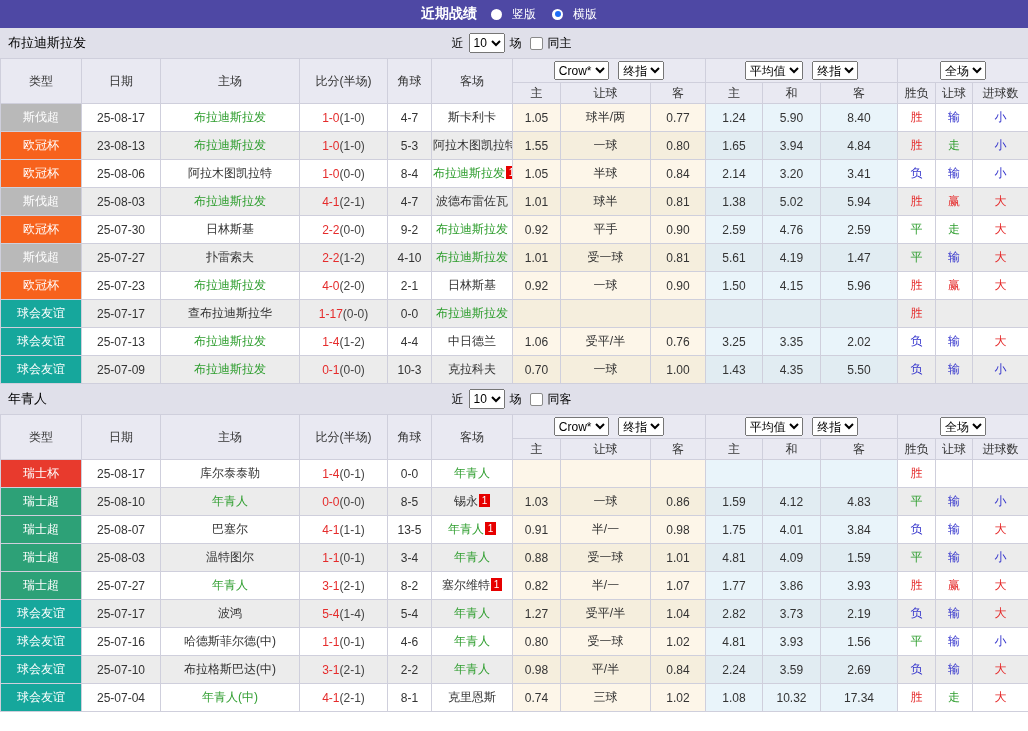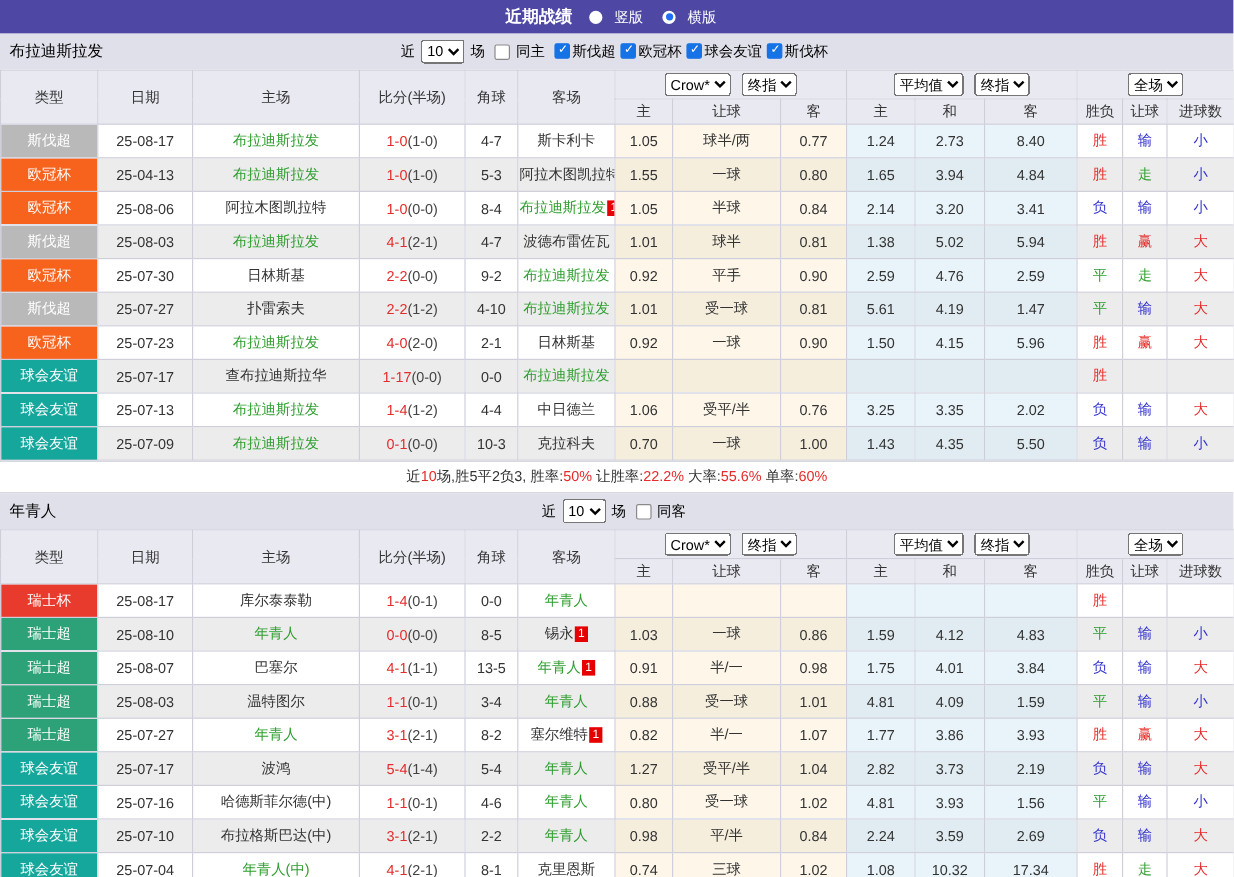--- a/index.html
+++ b/index.html
@@ -55,21 +55,20 @@
 
 <div>
   <div class="secbar">
     <span class="team">布拉迪斯拉发</span>
     <span class="filters">
       <span>近</span>
       <select><option>10</option></select>
       <span class="flabel">场</span>
       <span class="cb"></span>
       <span class="flabel">同主</span>
-      <span><span class="cb checked"></span><span style="margin-right: 4px;">斯伐超</span><span class="cb checked"></span><span style="margin-right: 4px;">欧冠杯</span><span class="cb checked"></span><span style="margin-right: 4px;">球会友谊</span><span class="cb checked"></span><span style="margin-right: 4px;">斯伐杯</span></span>
     </span>
   </div>
   <table>
     <colgroup>
       <col style="width:81px">
         <col style="width:79px">
         <col style="width:139px">
         <col style="width:88px">
         <col style="width:44px">
         <col style="width:81px">
@@ -120,29 +119,29 @@
           <td class="type" style="background: rgb(185, 185, 185);">斯伐超</td>
           <td class="date">25-08-17</td>
           <td class="team"><span class="focus">布拉迪斯拉发</span></td>
           <td class="score"><span class="ft">1-0</span><span class="ht">(1-0)</span></td>
           <td class="corner">4-7</td>
           <td class="team"><span>斯卡利卡</span></td>
           <td class="crow">1.05</td>
           <td class="crow">球半/两</td>
           <td class="crow">0.77</td>
           <td class="avg">1.24</td>
-          <td class="avg">2.73</td>
+          <td class="avg">5.90</td>
           <td class="avg">8.40</td>
           <td class="res" style="color: rgb(229, 43, 43);">胜</td>
           <td class="res" style="color: rgb(51, 51, 204);">输</td>
           <td class="res" style="color: rgb(51, 51, 204);">小</td>
         </tr>
         <tr>
           <td class="type" style="background: rgb(247, 98, 28);">欧冠杯</td>
-          <td class="date">25-04-13</td>
+          <td class="date">23-08-13</td>
           <td class="team"><span class="focus">布拉迪斯拉发</span></td>
           <td class="score"><span class="ft">1-0</span><span class="ht">(1-0)</span></td>
           <td class="corner">5-3</td>
           <td class="team"><span>阿拉木图凯拉特</span></td>
           <td class="crow">1.55</td>
           <td class="crow">一球</td>
           <td class="crow">0.80</td>
           <td class="avg">1.65</td>
           <td class="avg">3.94</td>
           <td class="avg">4.84</td>
@@ -281,21 +280,20 @@
           <td class="crow">1.00</td>
           <td class="avg">1.43</td>
           <td class="avg">4.35</td>
           <td class="avg">5.50</td>
           <td class="res" style="color: rgb(51, 51, 204);">负</td>
           <td class="res" style="color: rgb(51, 51, 204);">输</td>
           <td class="res" style="color: rgb(51, 51, 204);">小</td>
         </tr>
       </tbody>
   </table>
-  <div class="summary"><span>近</span><span class="red">10</span><span>场,胜5平2负3, 胜率:</span><span class="red">50%</span><span> 让胜率:</span><span class="red">22.2%</span><span> 大率:</span><span class="red">55.6%</span><span> 单率:</span><span class="red">60%</span></div>
 </div>
 
 <div>
   <div class="secbar">
     <span class="team">年青人</span>
     <span class="filters">
       <span>近</span>
       <select><option>10</option></select>
       <span class="flabel">场</span>
       <span class="cb"></span>

